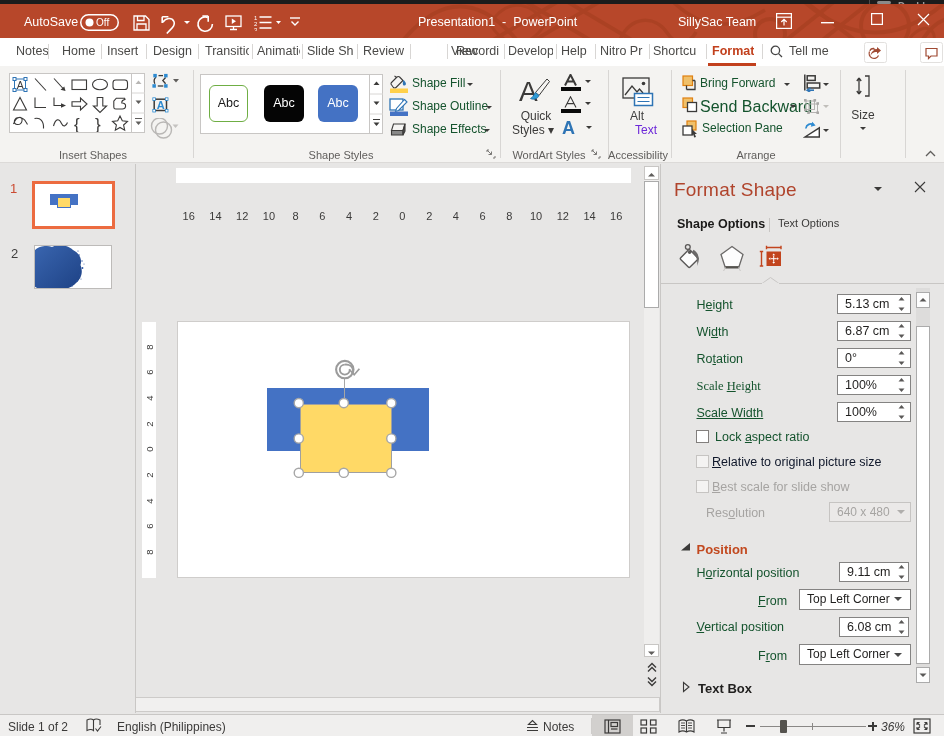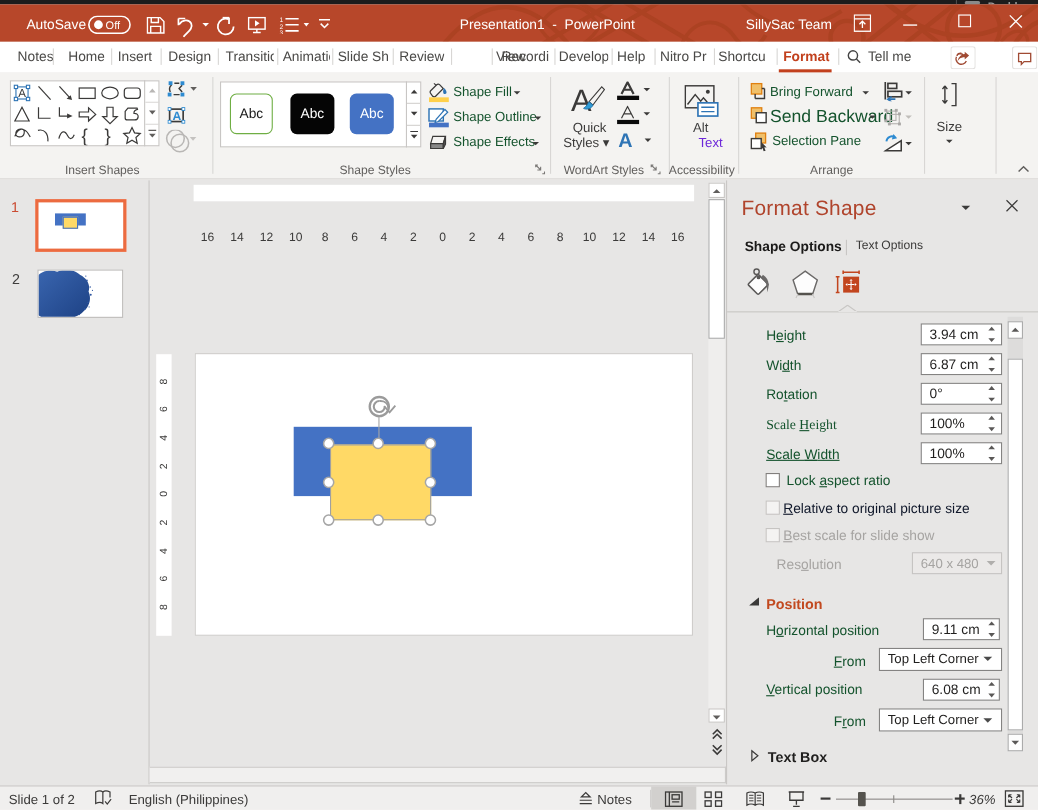--- a/index.html
+++ b/index.html
@@ -523,21 +523,21 @@
           <path d="M15.7 12.6 v6.2 M12.6 15.7 h6.2" fill="none"></path>
           <path d="M15.7 10.6 l-1.4 1.7 h2.8 Z M15.7 20.8 l-1.4 -1.7 h2.8 Z M10.6 15.7 l1.7 -1.4 v2.8 Z M20.8 15.7 l-1.7 -1.4 v2.8 Z" stroke="none"></path>
         </g>
       </svg>
     <span class="abs" style="left:661px;top:119px;width:283px;height:1px;background:#c8c6c4;"></span>
     <svg class="abs" style="left:762px;top:113px;" width="17" height="7" viewBox="0 0 17 7">
         <path d="M0 6.5 L8.5 0.5 L17 6.5 Z" fill="#e7e6e5" stroke="#c8c6c4" stroke-width="1"></path>
         <path d="M0 6.5 h17" stroke="#e7e6e5" stroke-width="1.5"></path>
       </svg>
     <span class="flabel" style="left:696.5px;top:134px;">H<u class="ac">e</u>ight</span>
-    <div class="finput" style="left:837px;top:130px;">3.94 cm</div>
+    <div class="finput" style="left:837px;top:130px;">5.13 cm</div>
     <span class="flabel" style="left:696.5px;top:161px;">Wi<u class="ac">d</u>th</span>
     <div class="finput" style="left:837px;top:157px;">6.87 cm</div>
     <span class="flabel" style="left:696.5px;top:188px;">Ro<u class="ac">t</u>ation</span>
     <div class="finput" style="left:837px;top:184px;">0°</div>
     <span class="flabel" style="left:696.5px;top:215px;font-family:Liberation Serif, serif;">Scale <u class="ac">H</u>eight</span>
     <div class="finput" style="left:837px;top:211px;">100%</div>
     <span class="flabel" style="left:696.5px;top:242px;text-decoration:underline;">Scale <u class="ac">W</u>idth</span>
     <div class="finput" style="left:837px;top:238px;">100%</div>
     <span class="abs" style="left:696px;top:266px;width:13px;height:13px;background:#fff;border:1px solid #827f7d;"></span>
     <span class="flabel" style="left:715px;top:266px;">Lock <u class="ac">a</u>spect ratio</span>

